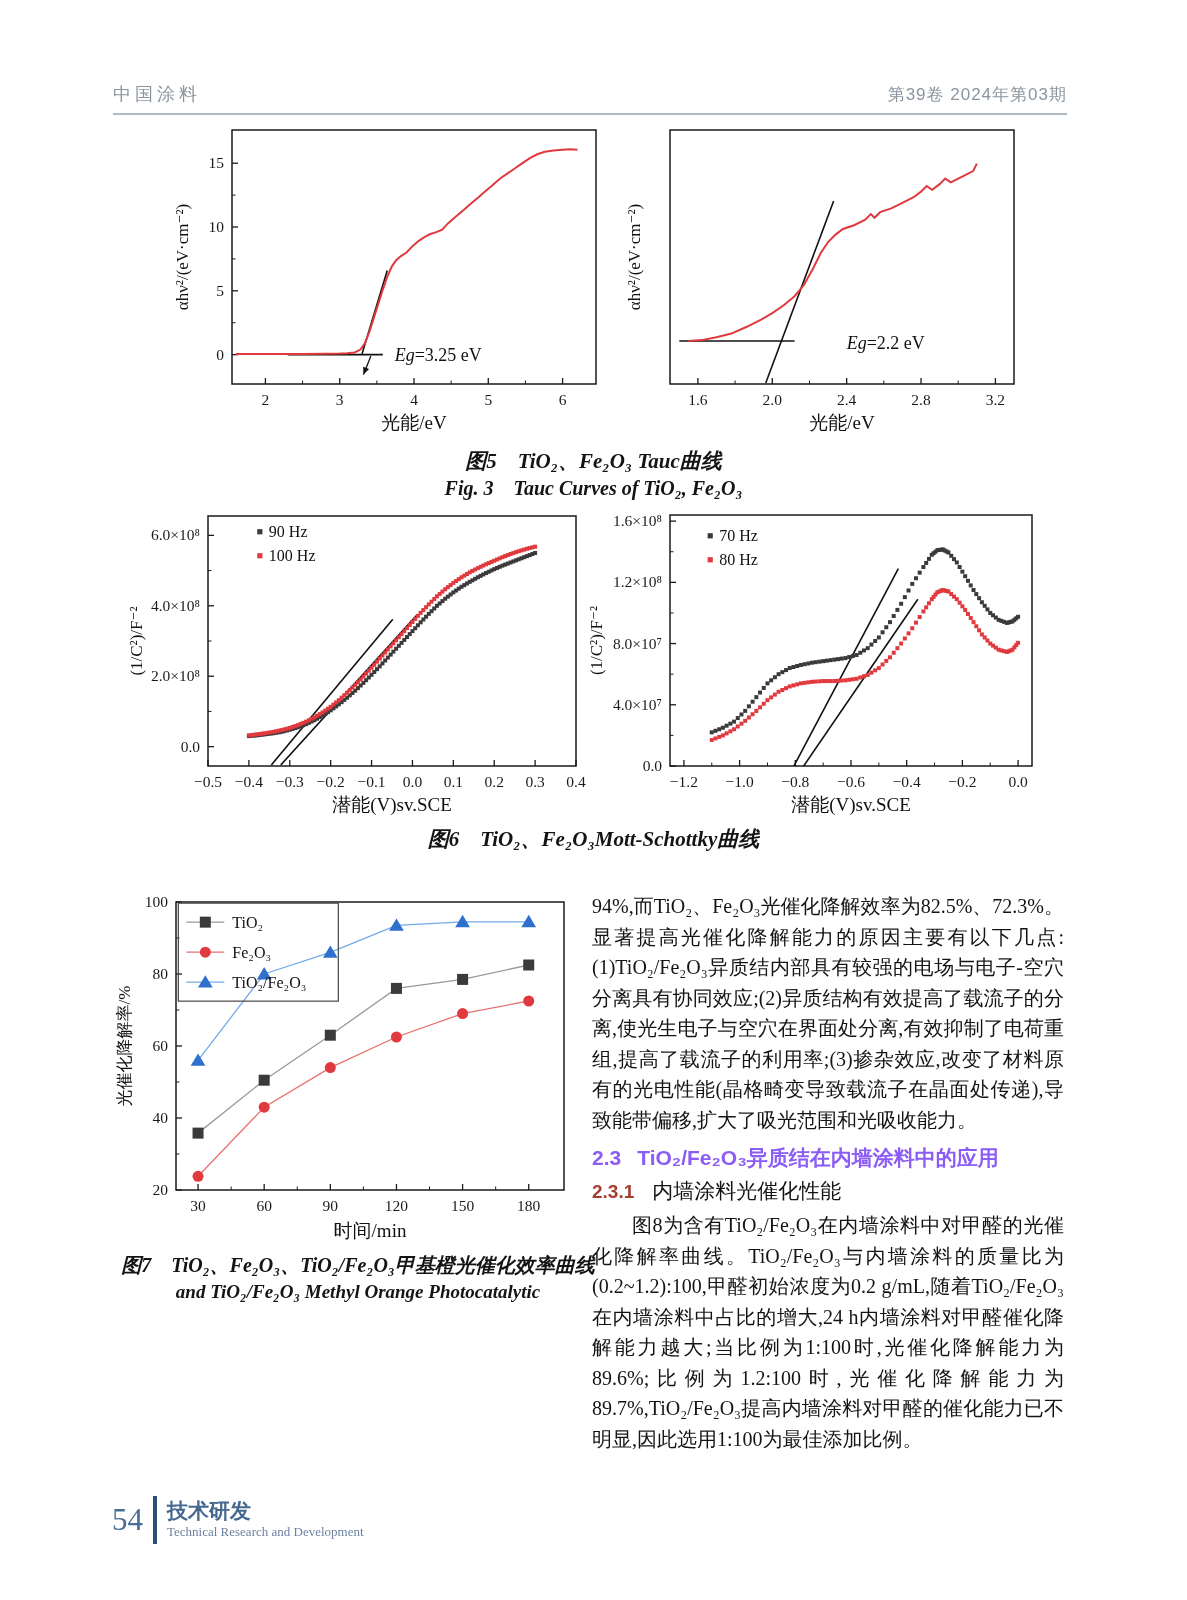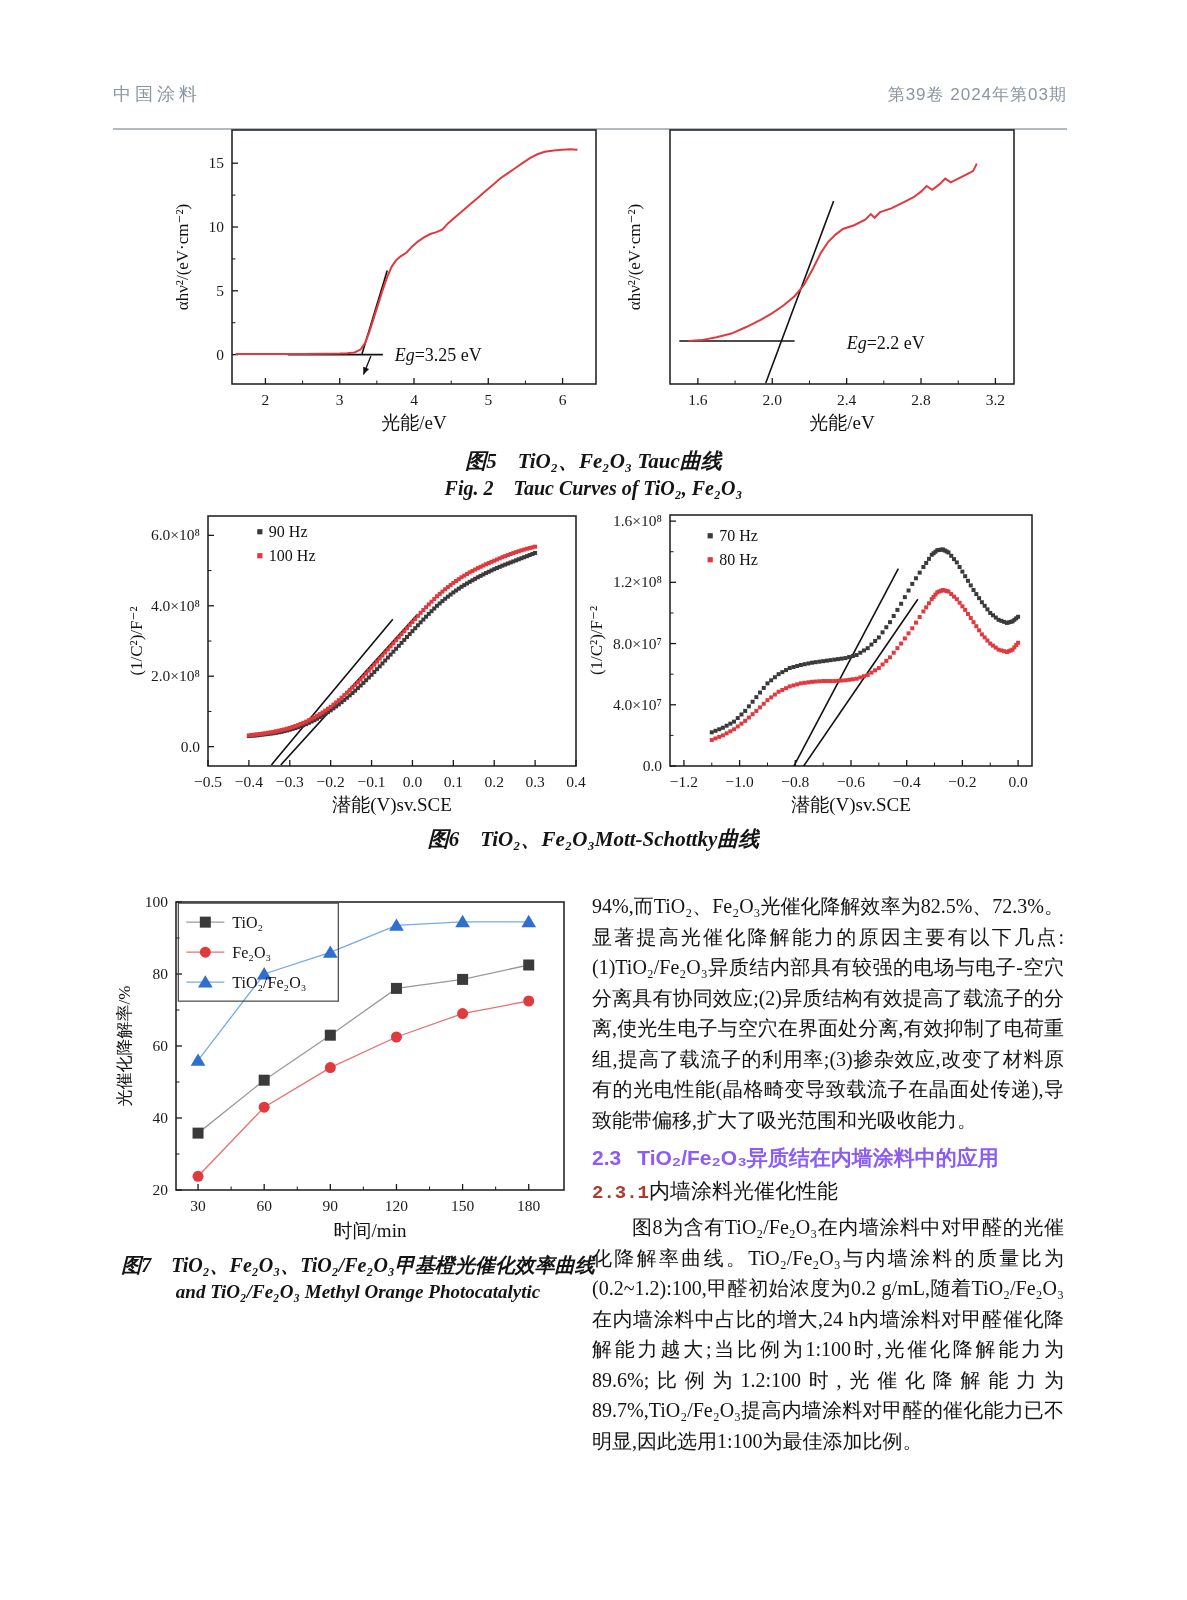--- a/index.html
+++ b/index.html
@@ -4,21 +4,21 @@
 <style>
   html,body{margin:0;padding:0;background:#e9e9e9;}
   .page{
     position:relative; width:1187px; height:1600px; background:#ffffff;
     margin:0 auto; overflow:hidden;
     font-family:"Liberation Serif","DejaVu Serif",serif; color:#141414;
   }
   .header{
     position:absolute; left:113px; right:120px; top:76px; height:30px;
     display:flex; justify-content:space-between; align-items:flex-end;
-    border-bottom:2px solid #b2bac1; padding-bottom:22px;
+    border-bottom:2px solid #b2bac1; padding-bottom:7px;
     color:#8b959f; font-family:"Liberation Sans","DejaVu Sans",sans-serif;
   }
   .header .jt{font-size:18px; letter-spacing:4px;}
   .header .is{font-size:17px; letter-spacing:1px;}
   svg.chart{position:absolute;}
   .caption{position:absolute; left:0; width:1187px; text-align:center; font-weight:bold;font-style:italic;}
   .caption .cn{font-size:21px; line-height:28px;}
   .caption .en{font-size:20px; line-height:27px;}
   .cap7{left:112px; width:492px;}
   .cap7 .cn{font-size:20px;}
@@ -30,22 +30,22 @@
   .rightcol{position:absolute; left:592px; width:472px; top:891px;}
   .para{margin:0; text-align:justify; font-size:20px; line-height:30.5px;}
   .para.indent{text-indent:2em;}
   .h23{
     margin:7px 0 3px; font-family:"Liberation Sans","DejaVu Sans",sans-serif;
     font-weight:bold; font-size:21px; color:#8b5cf6; line-height:31px;
   }
   .h23 .hnum{margin-right:16px;}
   .h231{margin:0 0 3px; font-size:21px; line-height:31px;}
   .h231 .hnum{
-    color:#a83c30; font-family:Liberation Mono, monospace;
-    font-weight:bold; font-size:19px; margin-right:0;
+    color:#a83c30; font-family:Liberation Sans, sans-serif;
+    font-weight:bold; font-size:19px; margin-right:18px;
   }
   .footer{position:absolute; left:112px; top:1496px; display:flex; align-items:center;}
   .footer .pagenum{font-size:31px; color:#4a6d96; margin-right:10px;}
   .footer .fbar{width:4px; height:48px; background:#2d4f76; margin-right:10px;}
   .footer .fcn{
     display:block; font-family:"Liberation Sans","DejaVu Sans",sans-serif;
     font-weight:bold; font-size:21px; color:#46688f; line-height:24px;
   }
   .footer .fen{display:block; font-size:13px; color:#6d82a0; line-height:18px;}
 </style>
@@ -114,21 +114,21 @@
       <polyline points="51.297297297297305,221.0441176470588 166.58378378378382,221.0441176470588" fill="none" stroke="#111" stroke-width="1.6"></polyline>
       <polyline points="137.7621621621622,263.06617647058823 205.63243243243247,80.97058823529409" fill="none" stroke="#111" stroke-width="1.6"></polyline>
       <polyline points="60.59459459459461,221.0441176470588 73.61081081081085,220.11029411764707 88.48648648648648,217.30882352941177 103.36216216216218,213.5735294117647 118.23783783783787,207.03676470588235 133.1135135135135,199.56617647058823 144.2702702702703,193.02941176470588 155.42702702702707,185.55882352941177 166.58378378378382,176.22058823529412 175.88108108108108,165.01470588235293 185.17837837837843,148.20588235294116 192.61621621621617,133.26470588235293 200.05405405405403,122.05882352941177 207.4918918918919,114.58823529411762 214.92972972972973,108.98529411764702 226.0864864864865,105.25 237.24324324324328,99.64705882352939 242.8216216216216,94.04411764705881 246.54054054054052,97.77941176470586 252.11891891891895,92.17647058823528 263.2756756756757,88.4411764705882 274.4324324324325,82.83823529411762 285.58918918918914,77.23529411764704 293.02702702702703,71.63235294117644 298.60540540540546,66.02941176470586 304.1837837837838,69.76470588235293 311.6216216216216,64.16176470588232 317.20000000000005,58.55882352941177 322.7783783783784,62.29411764705878 330.21621621621625,58.55882352941177 337.6540540540541,54.823529411764724 345.0918918918919,51.08823529411765 348.81081081081084,43.617647058823536" fill="none" stroke="#e0393e" stroke-width="2"></polyline>
       <text x="218.64864864864865" y="228.51470588235293" font-family="Liberation Serif,DejaVu Serif,serif" font-size="18" fill="#111"><tspan font-style="italic">Eg</tspan><tspan>=2.2 eV</tspan></text>
       <text x="214" y="309" text-anchor="middle" font-family="Liberation Serif,DejaVu Serif,serif" font-size="19" fill="#111">光能/eV</text>
       <text x="12" y="137" transform="rotate(-90 12 137)" text-anchor="middle" font-family="Liberation Serif,DejaVu Serif,serif" font-size="17" fill="#111">αhν²/(eV·cm⁻²)</text>
     </svg>
 
   <div class="caption" style="top:447px;">
     <div class="cn">图5　TiO₂、Fe₂O₃ Tauc曲线</div>
-    <div class="en">Fig. 2　Tauc Curves of TiO₂, Fe₂O₃</div>
+    <div class="en">Fig. 3　Tauc Curves of TiO₂, Fe₂O₃</div>
   </div>
 
   <svg class="chart" style="left:126px; top:506px;" width="464" height="314">
       <rect x="82" y="10" width="368" height="250" fill="none" stroke="#1a1a1a" stroke-width="1.5"></rect>
       <line x1="82" y1="260" x2="82" y2="254" stroke="#1a1a1a" stroke-width="1.3"></line>
       <text x="82" y="281" text-anchor="middle" font-family="Liberation Serif,DejaVu Serif,serif" font-size="15.5" fill="#1a1a1a">−0.5</text>
       <line x1="122.88888888888889" y1="260" x2="122.88888888888889" y2="254" stroke="#1a1a1a" stroke-width="1.3"></line>
       <text x="122.88888888888889" y="281" text-anchor="middle" font-family="Liberation Serif,DejaVu Serif,serif" font-size="15.5" fill="#1a1a1a">−0.4</text>
       <line x1="163.77777777777777" y1="260" x2="163.77777777777777" y2="254" stroke="#1a1a1a" stroke-width="1.3"></line>
       <text x="163.77777777777777" y="281" text-anchor="middle" font-family="Liberation Serif,DejaVu Serif,serif" font-size="15.5" fill="#1a1a1a">−0.3</text>
@@ -700,14 +700,22 @@
     <p class="para">94%,而TiO₂、Fe₂O₃光催化降解效率为82.5%、72.3%。显著提高光催化降解能力的原因主要有以下几点:(1)TiO₂/Fe₂O₃异质结内部具有较强的电场与电子-空穴分离具有协同效应;(2)异质结构有效提高了载流子的分离,使光生电子与空穴在界面处分离,有效抑制了电荷重组,提高了载流子的利用率;(3)掺杂效应,改变了材料原有的光电性能(晶格畸变导致载流子在晶面处传递),导致能带偏移,扩大了吸光范围和光吸收能力。</p>
     <div class="h23">
       <span class="hnum">2.3</span><span>TiO₂/Fe₂O₃异质结在内墙涂料中的应用</span>
     </div>
     <div class="h231">
       <span class="hnum">2.3.1</span><span>内墙涂料光催化性能</span>
     </div>
     <p class="para indent">图8为含有TiO₂/Fe₂O₃在内墙涂料中对甲醛的光催化降解率曲线。TiO₂/Fe₂O₃与内墙涂料的质量比为(0.2~1.2):100,甲醛初始浓度为0.2 g/mL,随着TiO₂/Fe₂O₃在内墙涂料中占比的增大,24 h内墙涂料对甲醛催化降解能力越大;当比例为1:100时,光催化降解能力为89.6%;比例为1.2:100时,光催化降解能力为89.7%,TiO₂/Fe₂O₃提高内墙涂料对甲醛的催化能力已不明显,因此选用1:100为最佳添加比例。</p>
   </div>
 
+  <div class="footer">
+    <span class="pagenum">54</span>
+    <span class="fbar"></span>
+    <span>
+      <span class="fcn">技术研发</span>
+      <span class="fen">Technical Research and Development</span>
+    </span>
+  </div>
 
 </div>
 
 </body></html>

